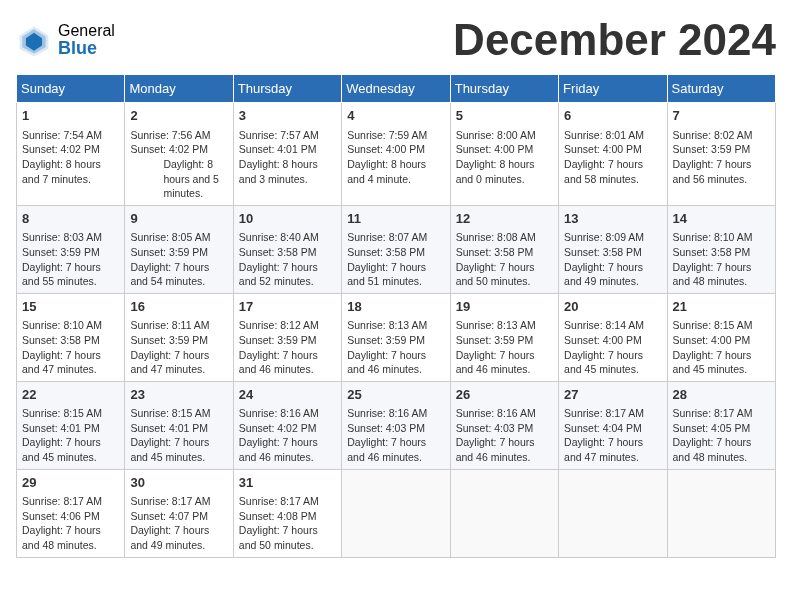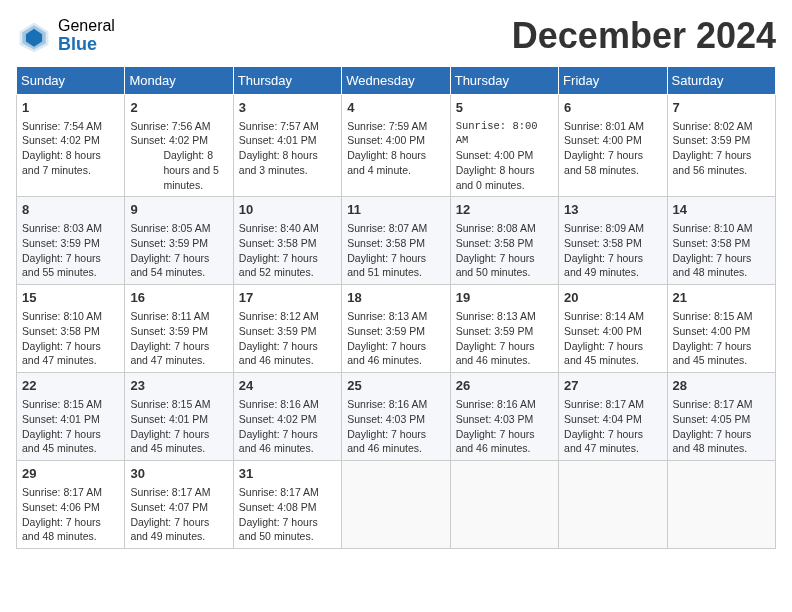--- a/index.html
+++ b/index.html
@@ -32,21 +32,21 @@
       color: #1a6fb5;
     }
     .logo-icon {
       width: 36px;
       height: 36px;
     }
     .title-section {
       text-align: right;
     }
     .month-title {
-      font-size: 36px;
+      font-size: 44px;
       font-weight: bold;
       color: #333;
       line-height: 1.1;
     }
     .subtitle {
       font-size: 14px;
       color: #555;
     }
     .calendar {
       width: 100%;
@@ -139,21 +139,21 @@
           <span style="display: block;">Daylight: 8 hours and 3 minutes.</span>
         </td>
         <td>
           <span class="day-num">4</span>
           <span style="display: block;">Sunrise: 7:59 AM</span>
           <span style="display: block;">Sunset: 4:00 PM</span>
           <span style="display: block;">Daylight: 8 hours and 4 minute.</span>
         </td>
         <td>
           <span class="day-num">5</span>
-          <span style="display: block; font-family: Liberation Mono, monospace;">Sunrise: 8:00 AM</span>
+          <span style="display: block;">Sunrise: 8:00 AM</span>
           <span style="display: block;">Sunset: 4:00 PM</span>
           <span style="display: block;">Daylight: 8 hours and 0 minutes.</span>
         </td>
         <td>
           <span class="day-num">6</span>
           <span style="display: block;">Sunrise: 8:01 AM</span>
           <span style="display: block;">Sunset: 4:00 PM</span>
           <span style="display: block;">Daylight: 7 hours and 58 minutes.</span>
         </td>
         <td>

